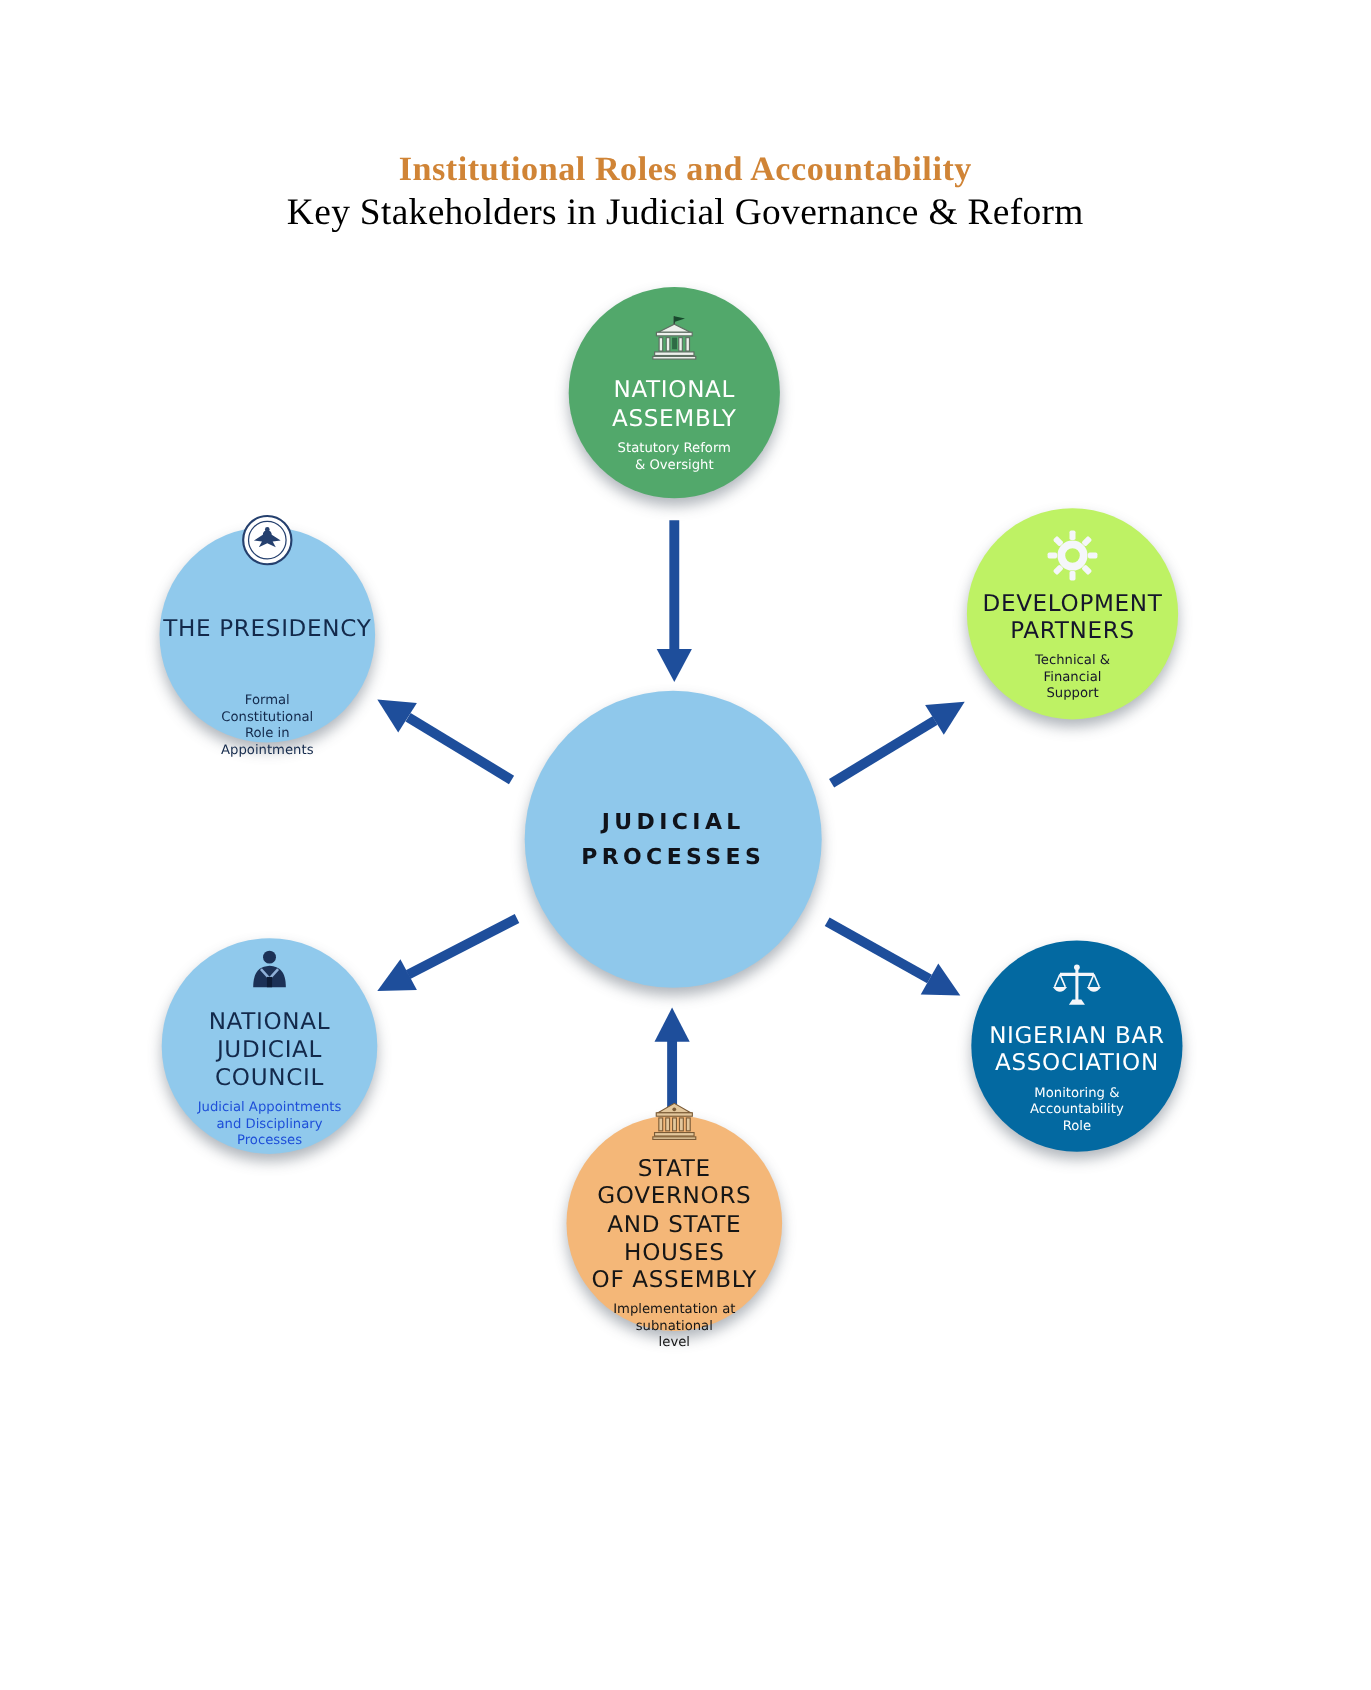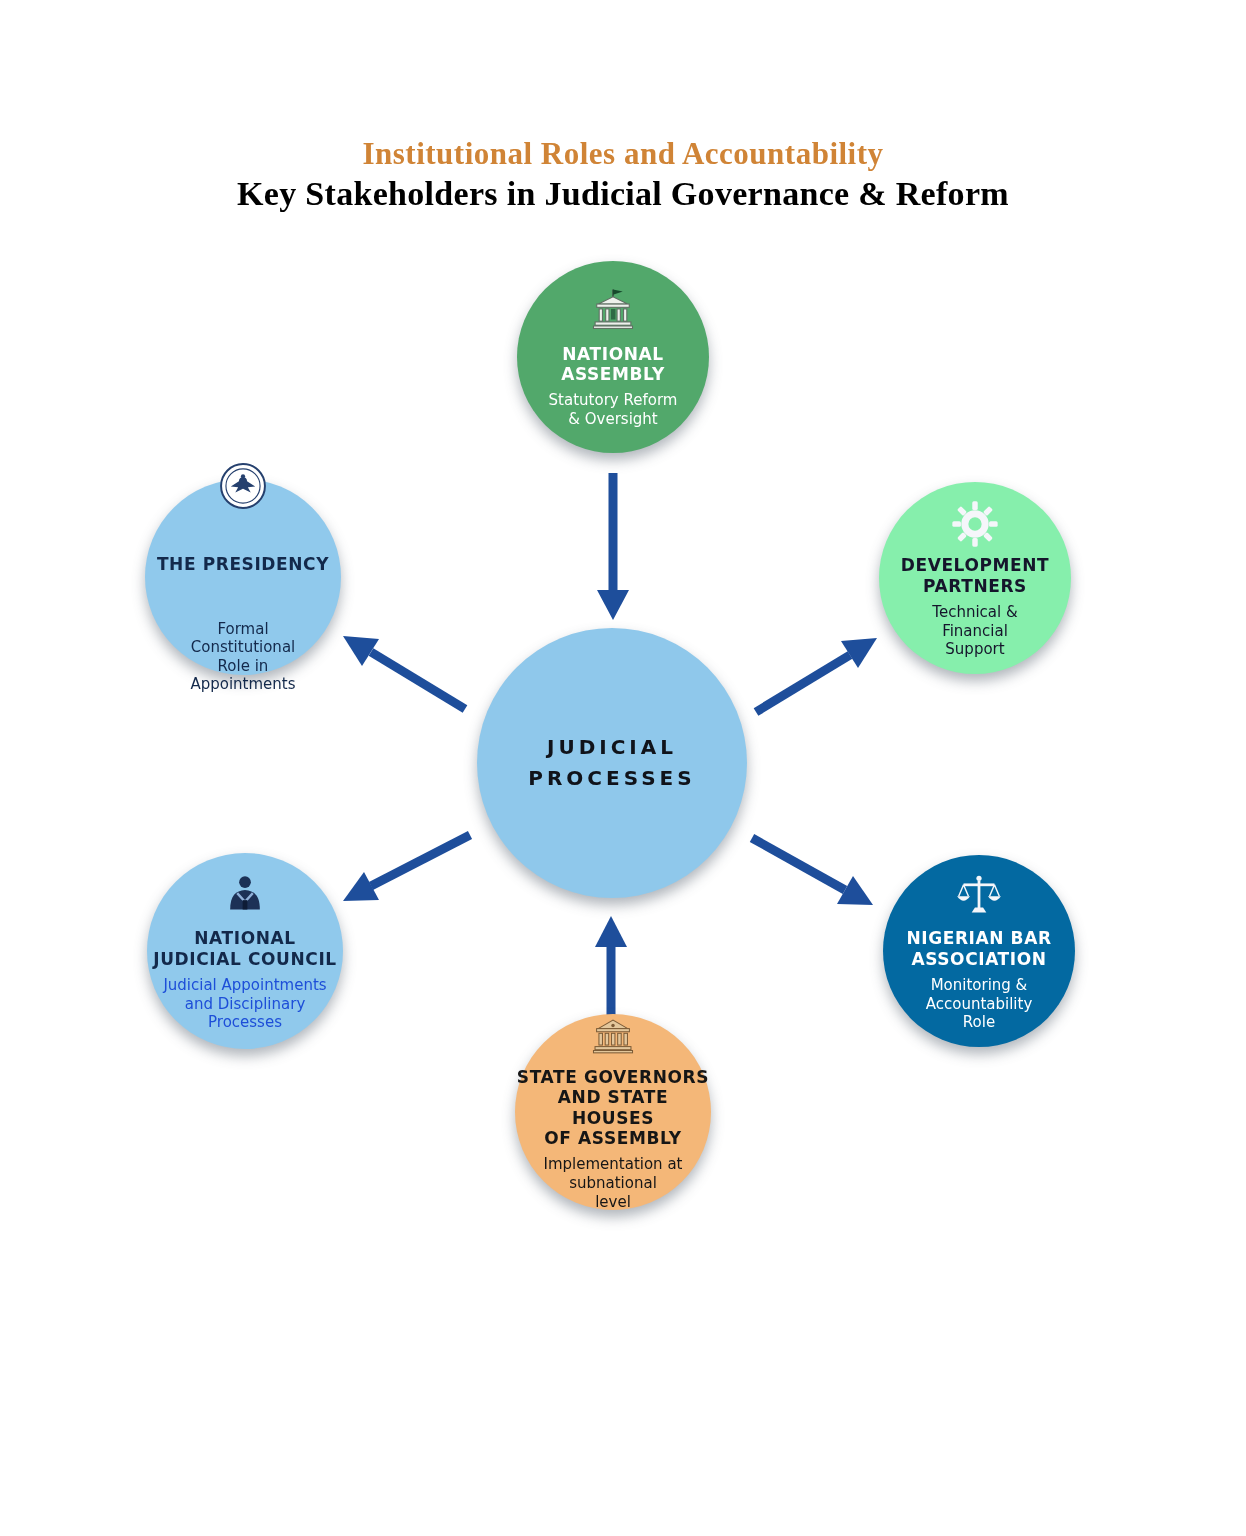--- a/index.html
+++ b/index.html
@@ -1,30 +1,30 @@
 <!DOCTYPE html>
 <html><head>
 <meta charset="utf-8">
 <style>
   html,body{margin:0;padding:0;background:#ffffff;}
   .page{position:relative;width:1246px;height:1536px;background:#ffffff;
         font-family:"DejaVu Sans",sans-serif;overflow:hidden;}
   .titles{position:absolute;top:136px;left:0;width:100%;text-align:center;}
   .title1{font-family:"Liberation Serif",serif;font-size:31px;font-weight:700;letter-spacing:0.5px;}
-  .title2{font-family:"Liberation Serif",serif;font-size:34px;font-weight:700;color:#000;margin-top:3px;letter-spacing:0.3px;}
+  .title2{font-family:"Liberation Serif",serif;font-size:34px;font-weight:400;color:#000;margin-top:3px;letter-spacing:0.3px;}
   .arrows{position:absolute;left:0;top:0;}
   .arrows line{stroke:#1E4E9B;stroke-width:9;}
   .arrows polygon{fill:#1E4E9B;}
   .node{position:absolute;border-radius:50%;display:flex;flex-direction:column;
         align-items:center;justify-content:center;text-align:center;
         box-shadow:0 7px 13px rgba(70,80,95,0.42);}
   .node .icon{display:flex;align-items:center;justify-content:center;height:54px;}
-  .node .heading{font-weight:700;font-size:17px;letter-spacing:0.6px;line-height:1.2;
+  .node .heading{font-weight:400;font-size:21px;letter-spacing:0.6px;line-height:1.2;
         white-space:pre-line;margin-top:4px;}
-  .node .role{font-size:15px;line-height:1.24;white-space:pre-line;margin-top:7px;font-weight:500;}
+  .node .role{font-size:12px;line-height:1.24;white-space:pre-line;margin-top:7px;font-weight:500;}
   .center-label{font-size:20px;font-weight:800;letter-spacing:4px;line-height:1.55;white-space:pre-line;}
 </style>
 </head>
 <body>
 
 <div class="page">
 
   <div class="titles">
     <div class="title1" style="color: rgb(208, 132, 54);">Institutional Roles and Accountability</div>
     <div class="title2" style="color: rgb(0, 0, 0);">Key Stakeholders in Judicial Governance &amp; Reform</div>
@@ -95,21 +95,21 @@
         <circle cx="32" cy="20" r="2.6" fill="#25406E"></circle>
       </svg>
     </span>
     <div class="heading" style="color: rgb(19, 41, 75);">THE PRESIDENCY</div>
     <div class="role" style="color: rgb(19, 41, 75);">Formal
 Constitutional
 Role in
 Appointments</div>
   </div>
 
-  <div class="node" style="left: 879px; top: 482px; width: 192px; height: 192px; background: #86efac;">
+  <div class="node" style="left: 879px; top: 462px; width: 192px; height: 192px; background: #bef264;">
     <span class="icon">
       <svg width="50" height="50" viewBox="0 0 64 64">
         <g fill="#F5F6FA">
           <rect x="28.5" y="3" width="7" height="11" rx="2" transform="rotate(0 32 32)"></rect>
           <rect x="28.5" y="3" width="7" height="11" rx="2" transform="rotate(45 32 32)"></rect>
           <rect x="28.5" y="3" width="7" height="11" rx="2" transform="rotate(90 32 32)"></rect>
           <rect x="28.5" y="3" width="7" height="11" rx="2" transform="rotate(135 32 32)"></rect>
           <rect x="28.5" y="3" width="7" height="11" rx="2" transform="rotate(180 32 32)"></rect>
           <rect x="28.5" y="3" width="7" height="11" rx="2" transform="rotate(225 32 32)"></rect>
           <rect x="28.5" y="3" width="7" height="11" rx="2" transform="rotate(270 32 32)"></rect>

